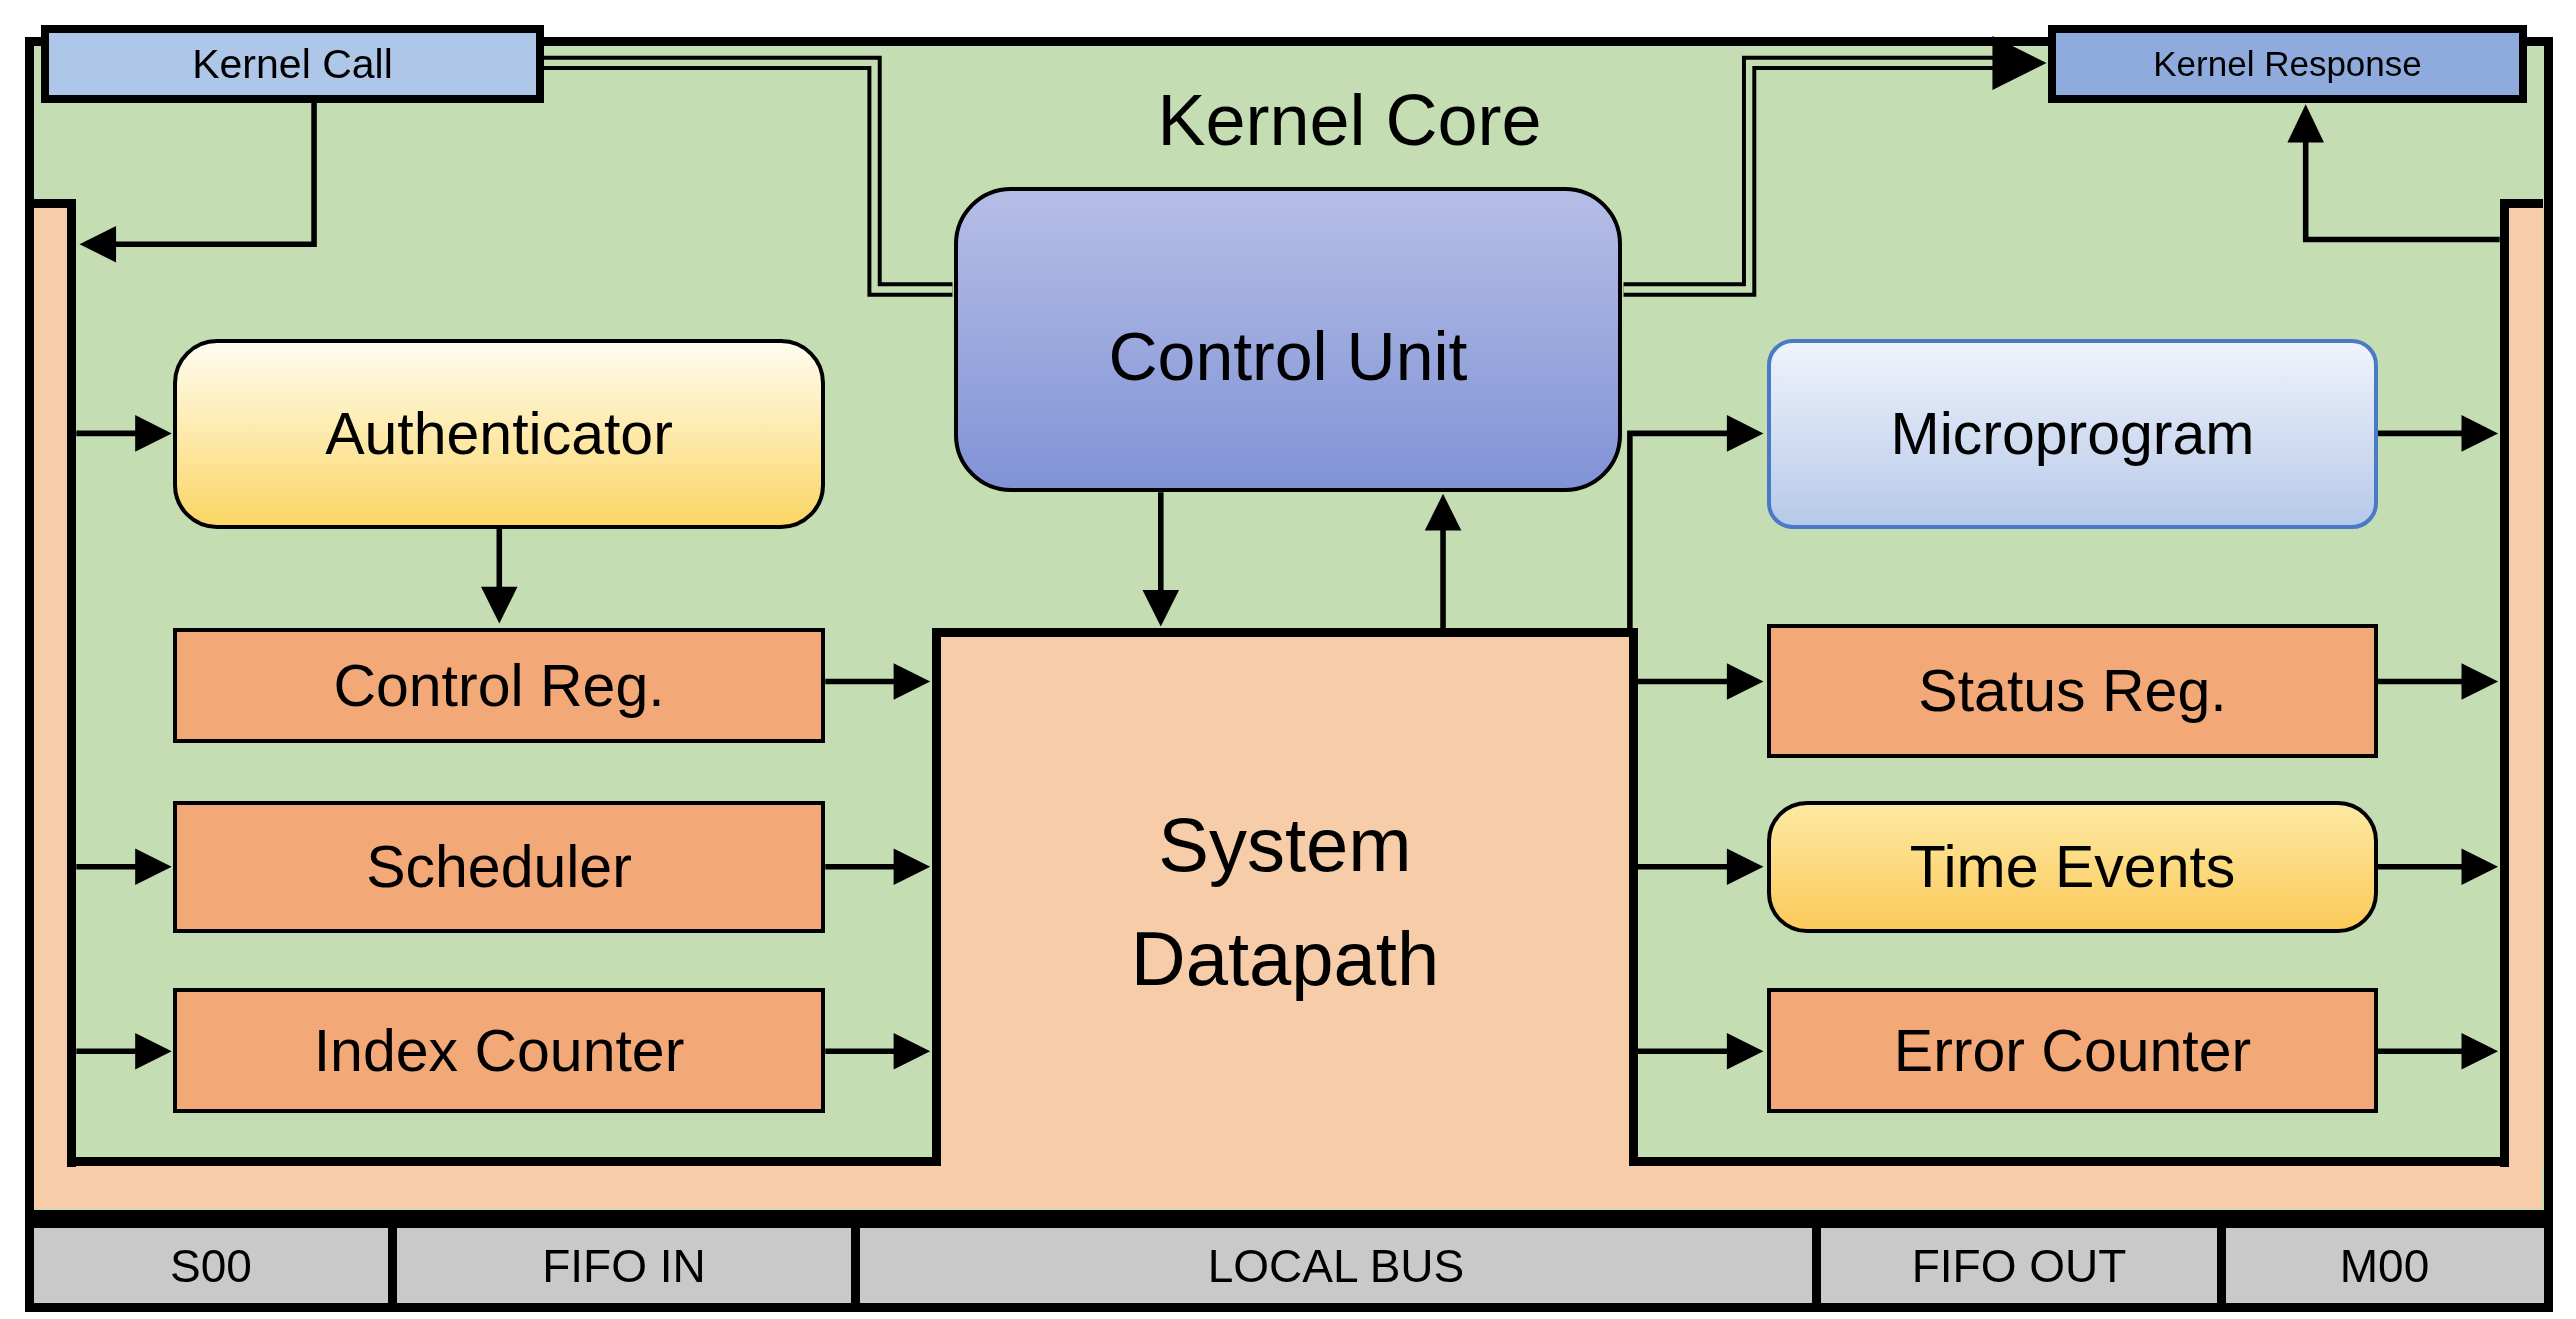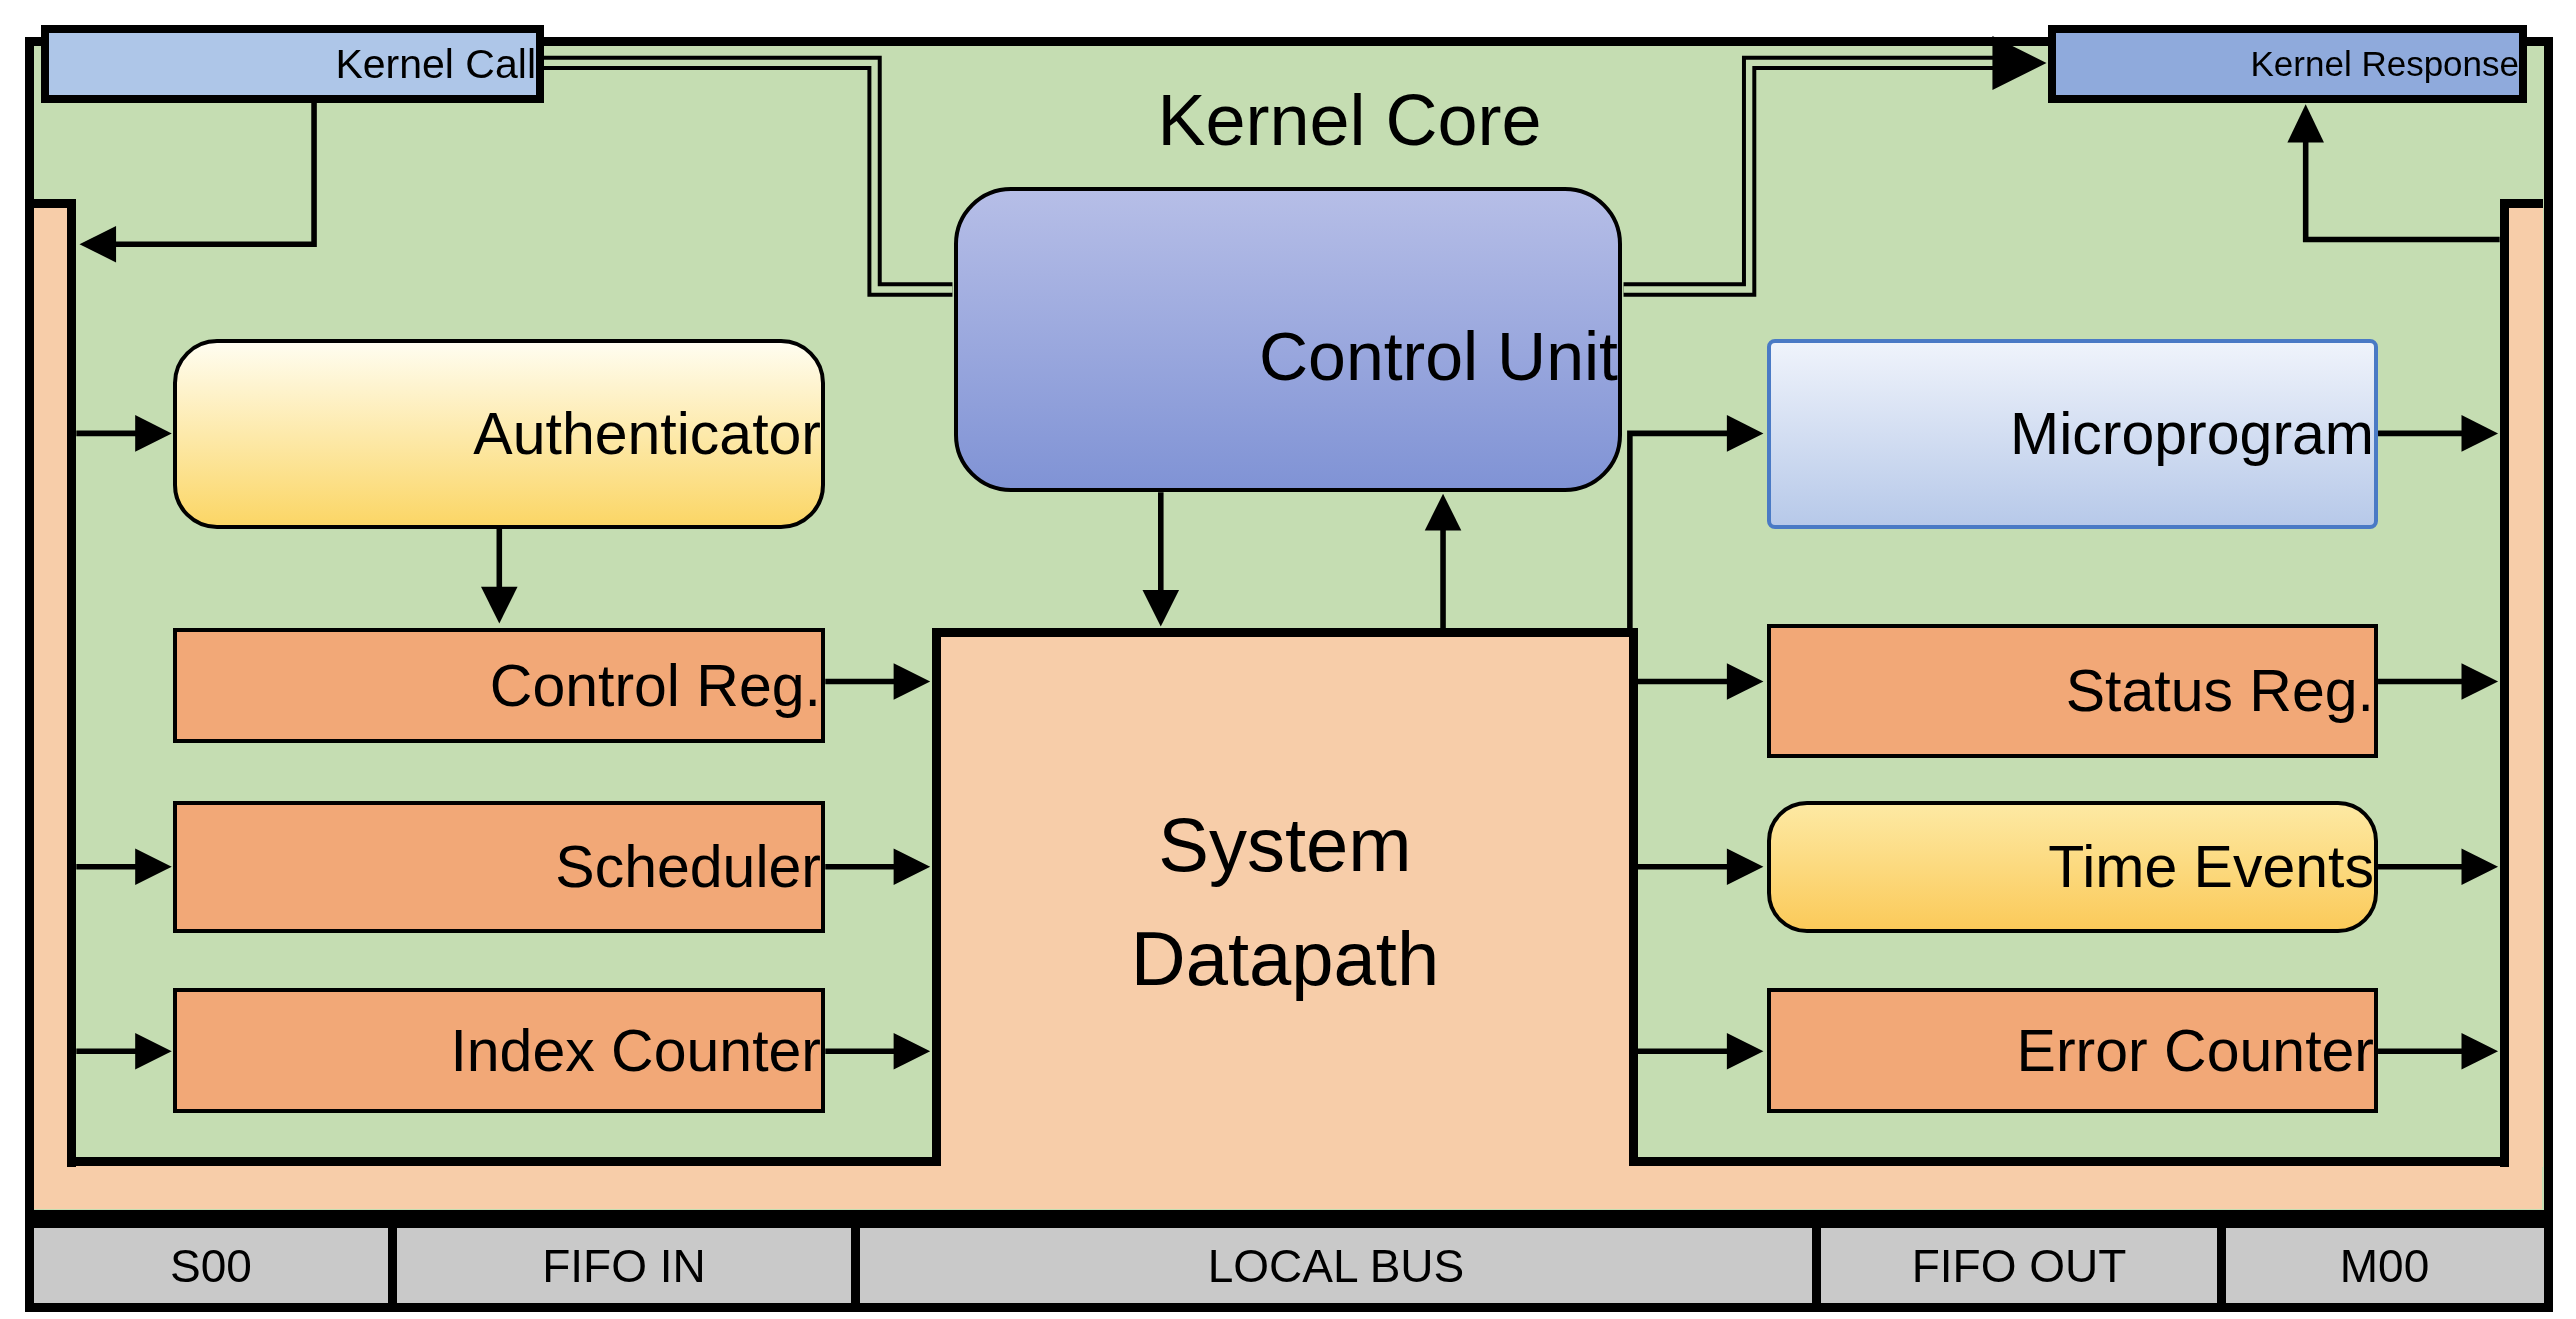--- a/index.html
+++ b/index.html
@@ -24,36 +24,36 @@
   .datapath{
     left:932px;top:628px;width:706px;height:538px;
     background:#f7cda9;border:9.5px solid #000;border-bottom:none;z-index:2;
     display:flex;align-items:center;justify-content:center;text-align:center;
     font-size:76px;line-height:1.5;
   }
   
   svg.wires{left:0;top:0;width:2576px;height:1320px;z-index:3;}
   
   .node{
-    z-index:4;display:flex;align-items:center;justify-content:flex-end;
+    z-index:4;display:flex;align-items:center;justify-content:center;
     text-align:center;font-size:59px;
   }
   .kernel-call{left:41px;top:25px;width:503px;height:78px;background:#aec6e8;border:8px solid #000;font-size:41px;}
   .kernel-response{left:2048px;top:25px;width:479px;height:78px;background:#8faadc;border:8px solid #000;font-size:35px;}
   .control-unit{
     left:954px;top:187px;width:668px;height:305px;border-radius:57px;
     background:linear-gradient(#b6bee7,#8093d5);border:4.8px solid #000;
     font-size:68px;padding-top:32px;
   }
   .authenticator{
     left:173px;top:339px;width:652px;height:190px;border-radius:44px;
     background:linear-gradient(#fffdf0,#fbd666);border:4.8px solid #000;
   }
   .microprogram{
-    left:1767px;top:339px;width:611px;height:190px;border-radius:8px;
+    left:1767px;top:339px;width:611px;height:190px;border-radius:26px;
     background:linear-gradient(#eff3fb,#b7c9e9);border:4.8px solid #4a7ac5;
   }
   .time-events{
     left:1767px;top:801px;width:611px;height:132px;border-radius:40px;
     background:linear-gradient(#fde9a3,#fbca5a);border:4.8px solid #000;
   }
   .orange-box{background:#f2a877;border:4.8px solid #000;}
   .control-reg{left:173px;top:628px;width:652px;height:115px;}
   .scheduler{left:173px;top:801px;width:652px;height:132px;}
   .index-counter{left:173px;top:988px;width:652px;height:125px;}

